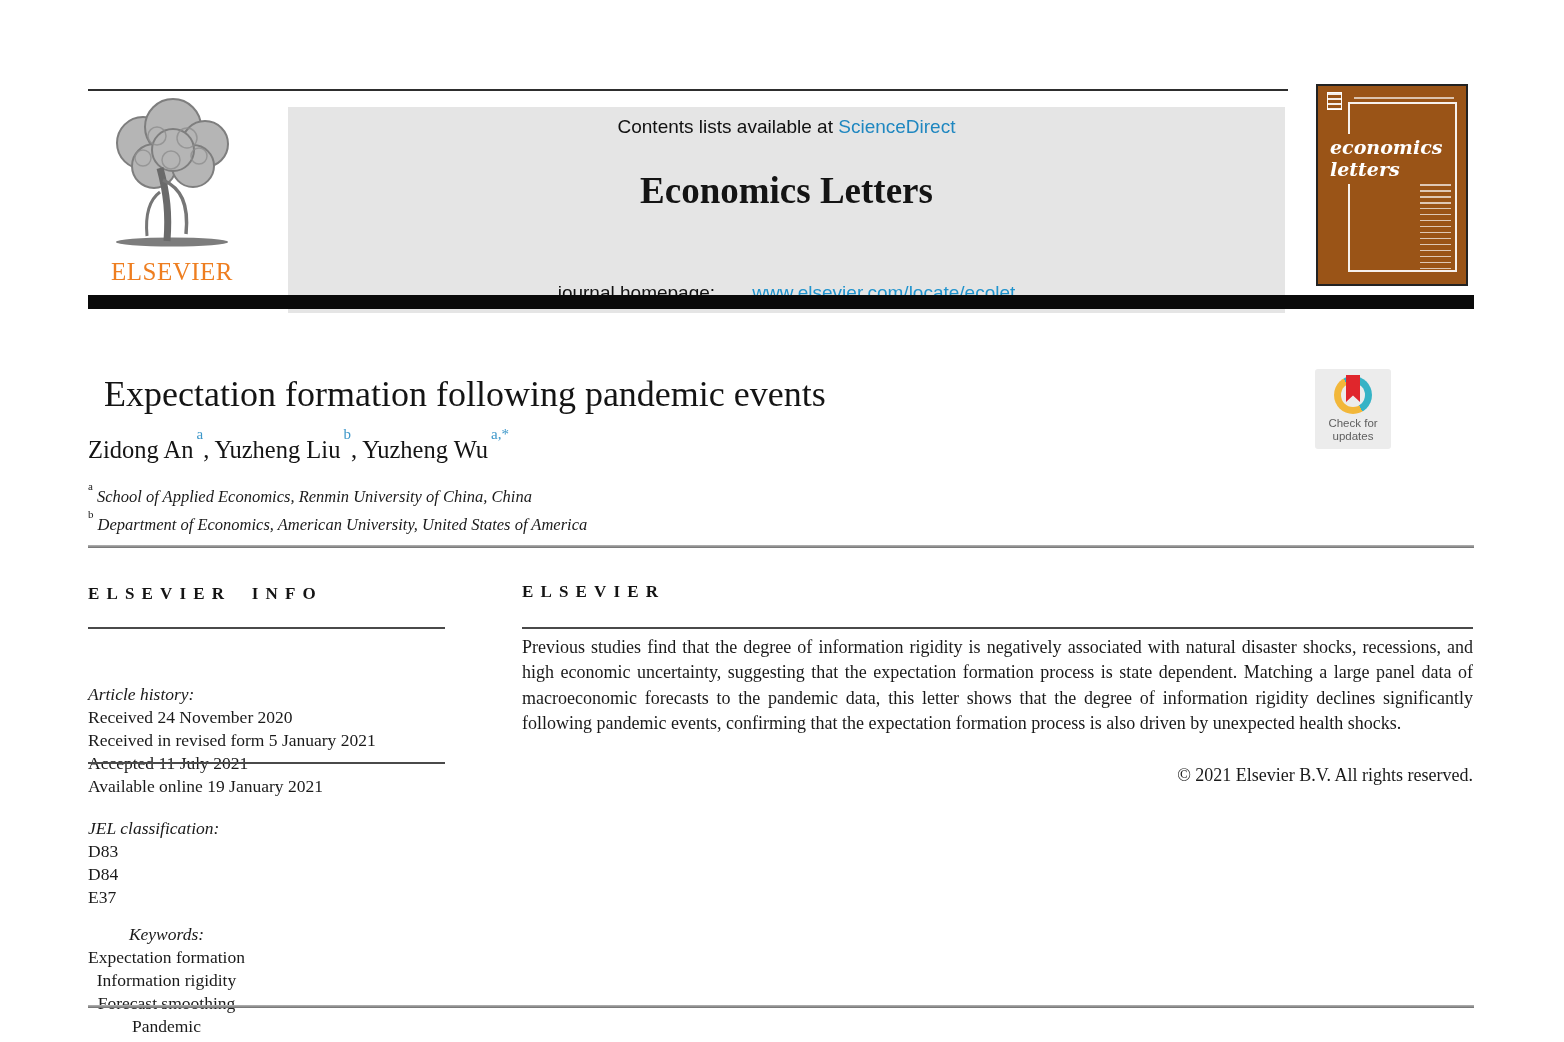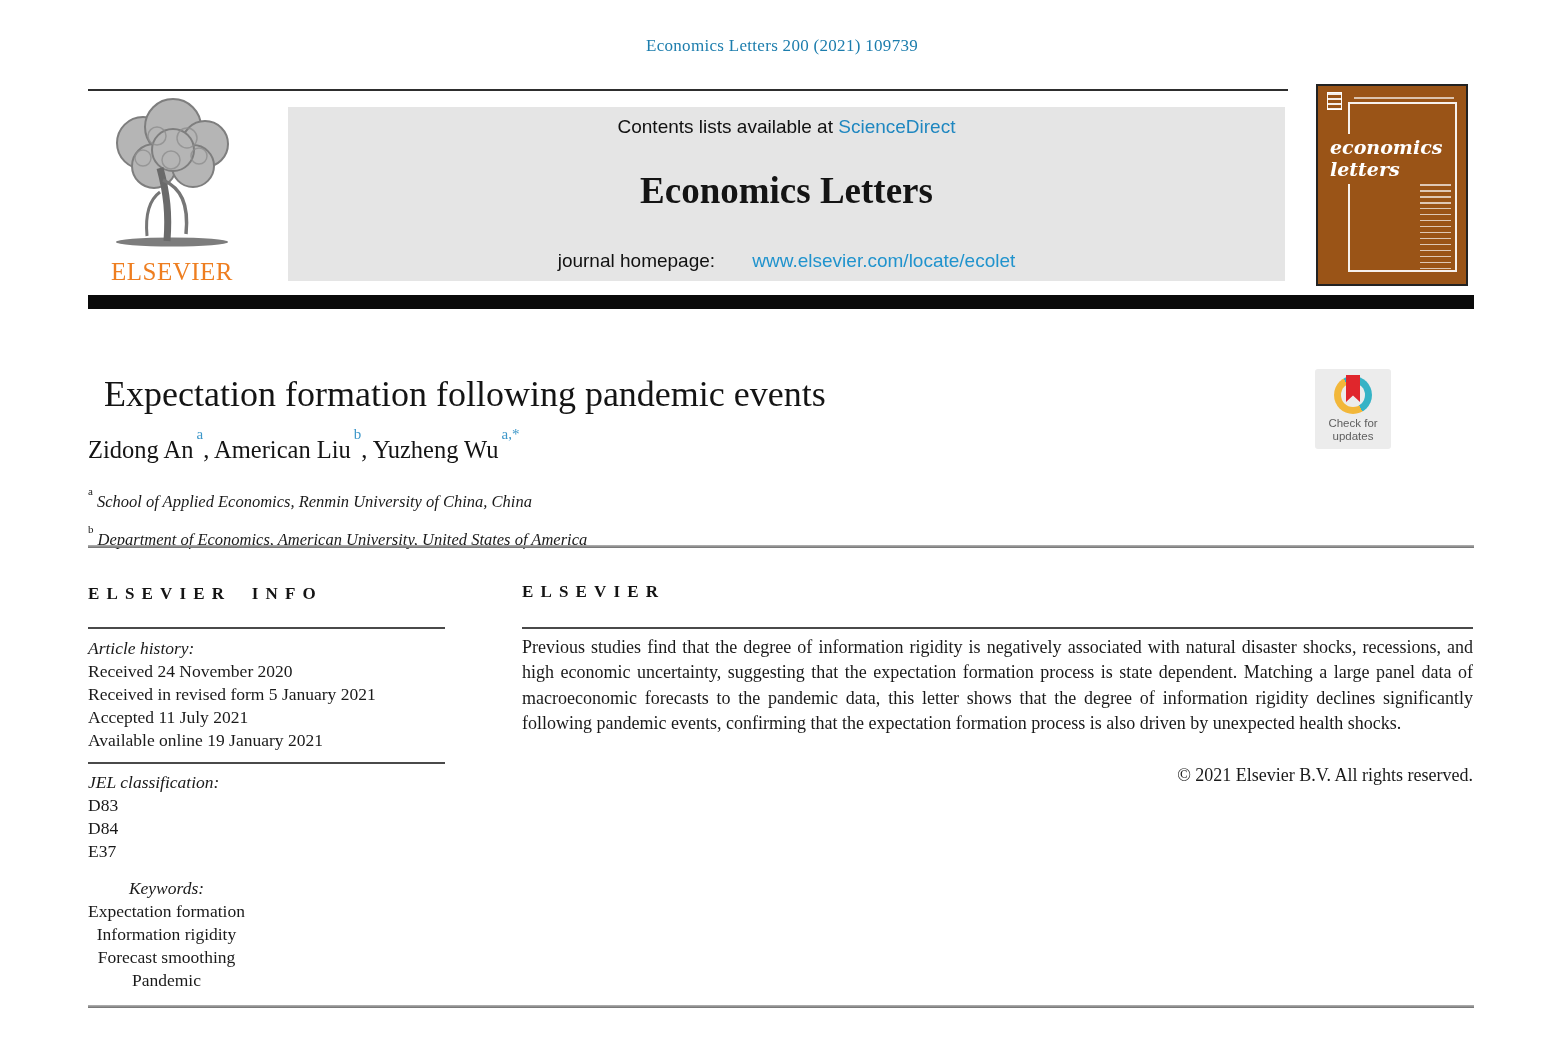--- a/index.html
+++ b/index.html
@@ -17,21 +17,21 @@
 
   
   .elsevier { position:absolute; left:88px; top:96px; width:168px; height:190px; }
   .elsevier svg { display:block; margin:0 auto; }
   .els-word {
     position:absolute; left:0; right:0; bottom:0; text-align:center;
     font-size:25px; color:#ee7e20; letter-spacing:.5px; font-weight:500;
   }
 
   
-  .banner { position:absolute; left:288px; top:107px; width:997px; height:174px; background:#e5e5e5; }
+  .banner { position:absolute; left:288px; top:107px; width:997px; height:206px; background:#e5e5e5; }
   .b1 { position:absolute; top:9px; left:0; right:0; text-align:center;
         font-family:"Liberation Sans", sans-serif; font-size:19px; color:#111; }
   .sd { color:#1f87c0; text-decoration:none; cursor:pointer; }
   .btitle { position:absolute; top:62px; left:0; right:0; text-align:center;
         font-size:37px; font-weight:bold; color:#141414; }
   .b3 { position:absolute; bottom:9px; left:0; right:0; text-align:center;
         font-family:"Liberation Sans", sans-serif; font-size:19px; color:#111; }
   .url { color:#2093cd; text-decoration:none; cursor:pointer;margin-left:32px; }
 
   
@@ -60,54 +60,53 @@
   .cm-ring { position:absolute; left:0; top:0; width:38px; height:38px; border-radius:50%;
            background:conic-gradient(from 150deg, #f2b73a 0deg 180deg, #35b3c6 180deg 360deg); }
   .cm-ring::after { content:""; position:absolute; left:7px; top:7px; width:24px; height:24px;
            border-radius:50%; background:#ececec; }
   .cm-mark { position:absolute; left:12px; top:-1px; width:14px; height:27px; background:#e0262c;
            clip-path:polygon(0 0,100% 0,100% 100%,50% 76%,0 100%); }
   .cm-label { position:absolute; bottom:6px; left:0; right:0; text-align:center;
            font-family:"Liberation Sans", sans-serif; font-size:11.5px; line-height:13px; color:#5e5e5e; }
   .authors { position:absolute; left:88px; top:436px; font-size:24.5px; color:#141414; }
   .asup { font-size:15px; position:relative; top:-10px; color:#3d97c9; margin-left:3px; cursor:pointer; }
-  .affils { position:absolute; left:88px; top:480px; font-size:16.5px; line-height:32px; }
+  .affils { position:absolute; left:88px; top:480px; font-size:16.5px; line-height:22px; }
   .affil { font-style:italic; }
   .affil sup { font-style:normal; font-size:11px; position:relative; top:-5px; margin-right:4px; color:#1a1a1a; }
 
   .rule-gray-top { position:absolute; left:88px; top:545px; width:1386px; height:3px;
            background:linear-gradient(#b5b5b5, #6f6f6f); }
   .rule-gray-bottom { position:absolute; left:88px; top:1005px; width:1386px; height:3px;
            background:linear-gradient(#b5b5b5, #6f6f6f); }
 
   
   .sec-head { font-size:17px; font-weight:bold; letter-spacing:.42em; word-spacing:.55em; color:#141414; }
   .leftcol { position:absolute; left:88px; top:0; width:357px; font-size:17.5px; line-height:23px; }
   .leftcol .sec-head { position:absolute; top:582px; }
   .lrule1 { position:absolute; top:627px; left:0; width:357px; height:2px; background:#4a4a4a; }
   .history { position:absolute; top:637px; }
   .lrule2 { position:absolute; top:762px; left:0; width:357px; height:2px; background:#4a4a4a; }
   .jel { position:absolute; top:771px; }
   .kw  { position:absolute; top:877px;text-align:center; }
-  .ilabel { font-style:italic; }
+  .ilabel { font-style:italic;margin-top:46px; }
 
   .rightcol { position:absolute; left:522px; top:0; width:951px; }
   .rightcol .sec-head { position:absolute; top:582px; }
   .rrule { position:absolute; top:627px; left:0; width:951px; height:2px; background:#4a4a4a; }
   .abstract-text { position:absolute; top:635px; width:951px; text-align:justify;
            font-size:18px; line-height:25.4px; color:#1a1a1a; }
   .copyright { position:absolute; top:763px; width:951px; text-align:right;
            font-size:18px; line-height:25.4px; color:#1a1a1a; }
 </style>
 </head>
 <body>
 
 <div class="page">
 
-  <div class="citation">Economics Letters 200 (2021) 109739</div>
   <div class="top-rule"></div>
 
   <div class="elsevier">
     <svg width="150" height="152" viewBox="0 0 150 152">
       <ellipse cx="75" cy="146" rx="56" ry="4.5" fill="#7d7d7d"></ellipse>
       <g fill="#b5b5b5" stroke="#7e7e7e" stroke-width="2">
         <circle cx="46" cy="47" r="26"></circle>
         <circle cx="76" cy="31" r="28"></circle>
         <circle cx="108" cy="48" r="23"></circle>
         <circle cx="57" cy="70" r="22"></circle>
@@ -155,21 +154,21 @@
   <div class="badge">
     <div class="cm-icon">
       <div class="cm-ring"></div>
       <div class="cm-mark"></div>
     </div>
     <div class="cm-label">Check for updates</div>
   </div>
 
   <div class="authors">
     <span><span>Zidong An</span><sup class="asup">a</sup><span>, </span></span>
-    <span><span>American Liu</span><sup class="asup">b</sup><span>, </span></span>
+    <span><span>Yuzheng Liu</span><sup class="asup">b</sup><span>, </span></span>
     <span><span>Yuzheng Wu</span><sup class="asup">a,*</sup><span></span></span>
   </div>
 
   <div class="affils">
     <div class="affil"><sup>a</sup><span>School of Applied Economics, Renmin University of China, China</span></div>
     <div class="affil"><sup>b</sup><span>Department of Economics, American University, United States of America</span></div>
   </div>
 
   <div class="rule-gray-top"></div>
 

